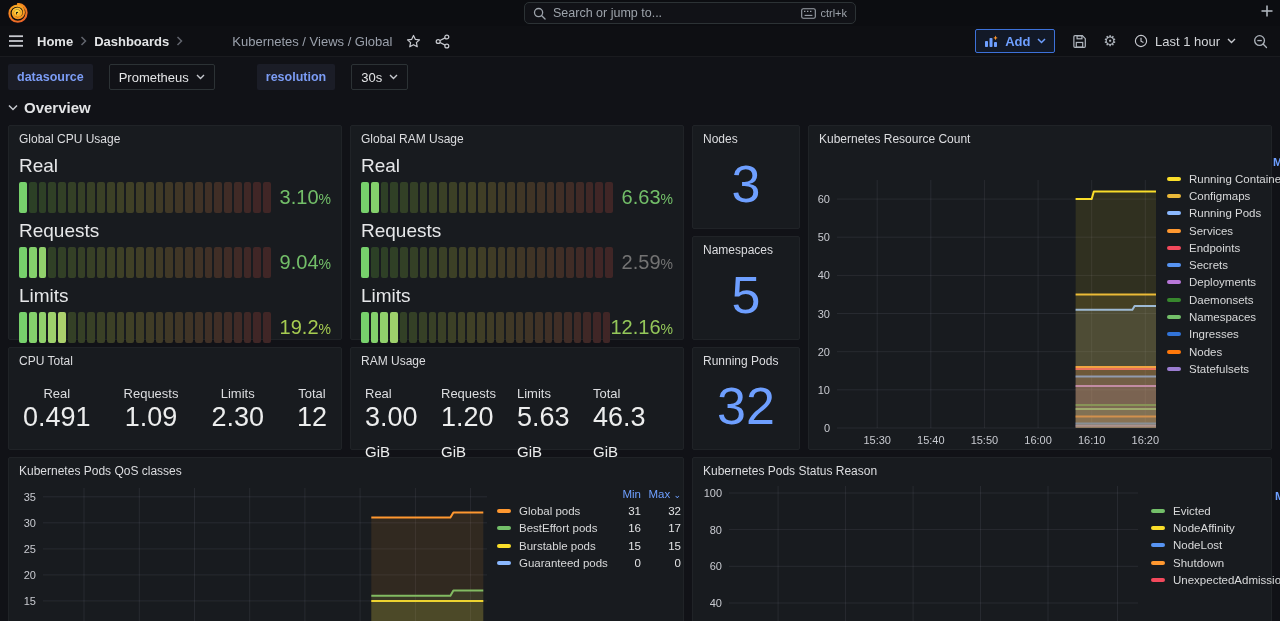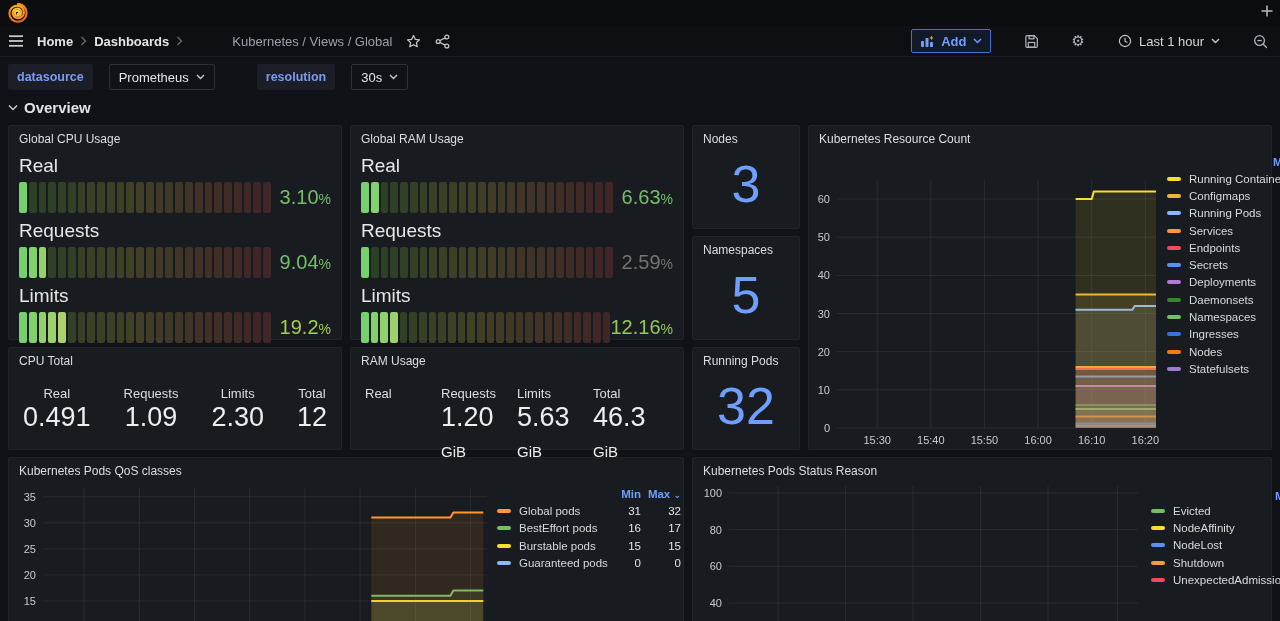--- a/index.html
+++ b/index.html
@@ -24,21 +24,21 @@
 
   .navbar { position:absolute; left:0; top:26px; width:1280px; height:31px; background:#0e0f13;
     border-bottom:1px solid rgba(255,255,255,0.05); display:flex; align-items:center; }
   .hamburger { margin-left:8px; color:#c7c9cf; cursor:pointer; }
   .crumbs { display:flex; align-items:center; gap:7px; margin-left:13px; font-size:13px; }
   .crumb-strong { color:#e3e4e6; font-weight:700; cursor:pointer; }
   .crumb-muted { color:#9aa0ab; cursor:pointer;margin-left:42px; }
   .crumb-sep { color:#62666e; }
   .navbar .lefticons { display:flex; align-items:center; gap:14px; margin-left:14px; color:#aeb4bc; }
   .navbar .spacer { flex:1; }
-  .navbar .right { display:flex; align-items:center; gap:33px; margin-right:12px; color:#aeb4bc; }
+  .navbar .right { display:flex; align-items:center; gap:17px; margin-right:12px; color:#aeb4bc; }
   .add-btn { display:flex; align-items:center; gap:6px; height:24px; padding:0 8px;
     border:1px solid #3d71d9; border-radius:2px; background:rgba(61,113,217,0.10);
     color:#6e9fff; font-size:13px; font-weight:600; cursor:pointer; }
   .timepick { display:flex; align-items:center; gap:7px; color:#d3d5d9; font-size:13px; cursor:pointer; }
   .icon-btn { cursor:pointer; display:flex; align-items:center; }
   .gear-glyph { font-size:15px; line-height:1; color:#aeb4bc; font-family:"DejaVu Sans",sans-serif; }
 
   
   .filters { position:absolute; left:8px; top:64px; display:flex; align-items:center; gap:16px; }
   .var-label { height:26px; display:flex; align-items:center; padding:0 9px; background:#1b1d27;
@@ -86,40 +86,57 @@
 
   
   .legend-list { position:absolute; display:flex; flex-direction:column; }
   .legend-item { display:flex; align-items:center; gap:8px; height:17.3px; cursor:pointer; }
   .legend-dash { width:14px; height:4px; border-radius:2px; flex:none; }
   .legend-name { font-size:11.5px; color:#d8d9da; white-space:nowrap; }
   .legend-m { position:absolute; font-size:11.5px; font-weight:600; color:#6e9fff; white-space:nowrap; cursor:pointer; }
 
   .legend-table { position:absolute; font-size:11.5px; }
   .lt-row { display:grid; grid-template-columns:108px 36px 40px 40px; align-items:center; height:17.3px; }
-  .lt-head { color:#6e9fff; font-weight:700; text-align:right; cursor:pointer; }
+  .lt-head { color:#6e9fff; font-weight:400; text-align:right; cursor:pointer; }
   .lt-head .caret { font-size:9px; }
   .lt-num { text-align:right; color:#e3e4e6; }
   .lt-name { display:flex; align-items:center; gap:8px; cursor:pointer; }
 </style>
 </head>
 <body>
 
 <div class="topbar">
   <div class="logo">
     <svg width="20" height="20" viewBox="0 0 20 20">
       <defs>
         <radialGradient id="glg" cx="45%" cy="40%" r="70%">
           <stop offset="0%" stop-color="#ffe24a"></stop>
             <stop offset="55%" stop-color="#f8981d"></stop>
             <stop offset="100%" stop-color="#e8542a"></stop>
         </radialGradient>
       </defs>
       <path d="M10 1 C14.8 1 18.6 4.9 18.6 9.8 C18.6 14.8 14.6 18.8 9.8 18.8 C5.2 18.8 1.4 15.2 1.4 10.4 C1.4 6 5 2.6 9.3 2.6 C13 2.6 16 5.5 16 9.2 C16 12.6 13.3 15.3 10 15.3 C7 15.3 4.7 13 4.7 10.1 C4.7 7.5 6.8 5.5 9.3 5.5 C11.6 5.5 13.4 7.3 13.4 9.5 C13.4 11.5 11.8 13 9.9 13 C8.2 13 6.9 11.7 6.9 10.1 C6.9 8.7 8 7.7 9.3 7.7 C10.4 7.7 11.2 8.5 11.2 9.5 C11.2 10.3 10.6 10.9 9.9 10.9" fill="none" stroke="url(#glg)" stroke-width="2.1" stroke-linecap="round"></path>
     </svg>
+  </div>
+  <div class="search">
+    <svg width="13" height="13" viewBox="0 0 14 14">
+      <circle cx="6" cy="6" r="4.4" fill="none" stroke="#9da3ab" stroke-width="1.4"></circle>
+      <line x1="9.4" y1="9.4" x2="13" y2="13" stroke="#9da3ab" stroke-width="1.4" stroke-linecap="round"></line>
+    </svg>
+    <span class="ph">Search or jump to...</span>
+    <span class="shortcut">
+      <svg width="15" height="11" viewBox="0 0 15 11">
+        <rect x="0.7" y="0.7" width="13.6" height="9.6" rx="1.6" fill="none" stroke="#9da3ab" stroke-width="1.1"></rect>
+        <line x1="3" y1="3.4" x2="4.4" y2="3.4" stroke="#9da3ab" stroke-width="1.1"></line>
+        <line x1="6" y1="3.4" x2="7.4" y2="3.4" stroke="#9da3ab" stroke-width="1.1"></line>
+        <line x1="9" y1="3.4" x2="10.4" y2="3.4" stroke="#9da3ab" stroke-width="1.1"></line>
+        <line x1="3.6" y1="7.4" x2="11.4" y2="7.4" stroke="#9da3ab" stroke-width="1.1"></line>
+      </svg>
+      <span>ctrl+k</span>
+    </span>
   </div>
   <div class="plus-btn icon-btn">
     <svg width="14" height="14" viewBox="0 0 14 14">
         <line x1="7" y1="1.5" x2="7" y2="12.5" stroke="#aeb4bc" stroke-width="1.6"></line>
         <line x1="1.5" y1="7" x2="12.5" y2="7" stroke="#aeb4bc" stroke-width="1.6"></line>
       </svg>
   </div>
 </div>
 
 <div class="navbar">
@@ -586,20 +603,21 @@
         <div class="sval">12</div>
       </div>
     </div>
 </div>
 
 <div class="panel" style="left:350px; top:347px; width:334px; height:103px;">
   <div class="panel-title">RAM Usage</div>
   <div class="statrow leftal" style="gap:0;">
       <div class="statcol">
         <div class="slabel">Real</div>
+        <div class="sval">3.00 <span class="unit">GiB</span></div>
       </div>
       <div class="statcol">
         <div class="slabel">Requests</div>
         <div class="sval">1.20 <span class="unit">GiB</span></div>
       </div>
       <div class="statcol">
         <div class="slabel">Limits</div>
         <div class="sval">5.63 <span class="unit">GiB</span></div>
       </div>
       <div class="statcol">

